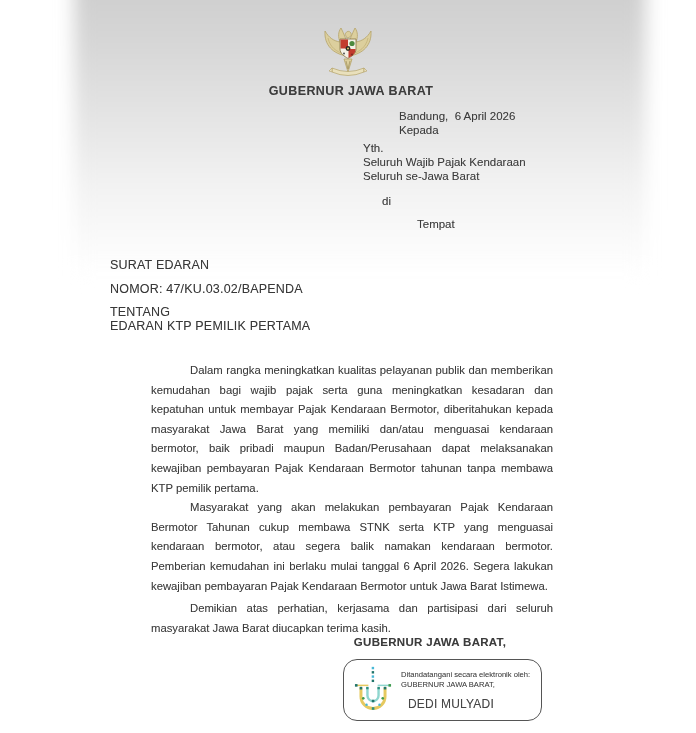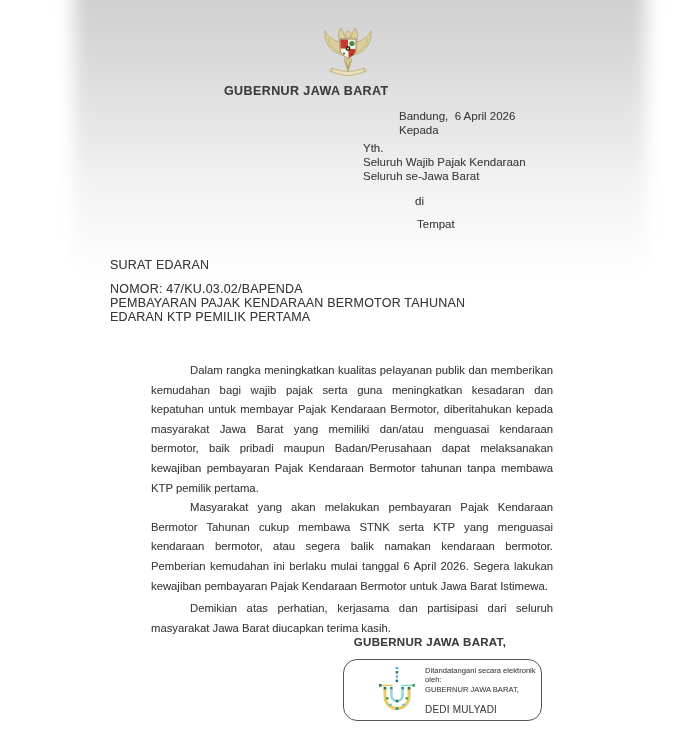--- a/index.html
+++ b/index.html
@@ -19,31 +19,31 @@
     position: absolute;
     left: 74px; top: -24px;
     width: 572px; height: 300px;
     background: linear-gradient(180deg,
       #cccccc 0%, #d6d6d6 22%, #e3e3e3 45%, #f2f2f2 70%, #ffffff 100%);
     filter: blur(9px);
   }
   
   .emblem { position: absolute; left: 318px; top: 23px; width: 60px; height: 58px; }
   .lh-title {
-    position: absolute; left: 224px; top: 84px; width: 220px;
-    font-weight: bold; font-size: 12.5px;
+    position: absolute; left: 241px; top: 84px; width: 220px;
+    text-align: center; font-weight: bold; font-size: 12.5px;
     letter-spacing: 0.4px; color: #3c3c3c;
   }
   
   .meta { position: absolute; left: 363px; top: 109px; width: 240px; font-size: 11.5px; line-height: 14px; color: #3c3c3c; }
   .place-date { margin-left: 36px; white-space: pre-wrap; }
   .kepada { margin-left: 36px; }
   .yth-row { display: flex; margin-top: 4px; flex-direction: column; }
   .yth { width: 36px; flex: none; }
-  .di { margin-left: 52px; margin-top: 11px; }
+  .di { margin-left: 19px; margin-top: 11px; }
   .tempat { margin-left: 54px; margin-top: 9px; }
   
   .title-block {
     position: absolute; left: 110px; top: 258px; width: 480px;
     font-size: 12.5px; line-height: 14px;
     letter-spacing: 0.2px; color: #383838;
   }
   .t-num { margin-top: 10px; }
   .t-tentang { margin-top: 9px; }
   
@@ -56,25 +56,25 @@
   .body-block p.p3 { margin-top: 3px; }
   
   .closing {
     position: absolute; left: 330px; top: 636px; width: 200px;
     text-align: center; font-size: 11.5px; font-weight: bold;
     letter-spacing: 0.3px; color: #3c3c3c;
   }
   .esign-box {
     position: absolute; left: 343px; top: 659px; width: 199px; height: 62px;
     border: 1.5px solid #555; border-radius: 14px; background: #ffffff;
-    display: flex; align-items: center; box-sizing: border-box; padding-left: 24px;
+    display: flex; align-items: center; box-sizing: border-box;
   }
   .esign-icon { width: 38px; height: 50px; margin-left: 10px; flex: none; }
   .esign-text { margin-left: 9px; font-size: 7.6px; line-height: 9.5px; color: #464646; }
-  .esign-name { margin-top: 11px; font-size: 10px; letter-spacing: 0.2px; }
+  .esign-name { margin-top: 11px; font-size: 12px; letter-spacing: 0.2px; margin-left: 7px; }
 </style>
 </head>
 <body>
 
 <div class="page">
 
   <div class="scan-shade"></div>
 
   <div class="emblem">
     <svg viewBox="0 0 60 54" width="60" height="58" aria-hidden="true">
@@ -115,21 +115,21 @@
         <span>Seluruh se-Jawa Barat</span>
       </span>
     </div>
     <div class="di">di</div>
     <div class="tempat">Tempat</div>
   </div>
 
   <div class="title-block">
     <div class="t-doc">SURAT EDARAN</div>
     <div class="t-num">NOMOR: 47/KU.03.02/BAPENDA</div>
-    <div>PEMBAYARAN PAJAK KENDARAAN BERMOTOR TAHUNAN</div>
+    <div class="t-tentang">TENTANG</div>
     <div>EDARAN KTP PEMILIK PERTAMA</div>
   </div>
 
   <div class="body-block">
     <p>Dalam rangka meningkatkan kualitas pelayanan publik dan memberikan kemudahan bagi wajib pajak serta guna meningkatkan kesadaran dan kepatuhan untuk membayar Pajak Kendaraan Bermotor, diberitahukan kepada masyarakat Jawa Barat yang memiliki dan/atau menguasai kendaraan bermotor, baik pribadi maupun Badan/Perusahaan dapat melaksanakan kewajiban pembayaran Pajak Kendaraan Bermotor tahunan tanpa membawa KTP pemilik pertama.</p>
     <p>Masyarakat yang akan melakukan pembayaran Pajak Kendaraan Bermotor Tahunan cukup membawa STNK serta KTP yang menguasai kendaraan bermotor, atau segera balik namakan kendaraan bermotor. Pemberian kemudahan ini berlaku mulai tanggal 6 April 2026. Segera lakukan kewajiban pembayaran Pajak Kendaraan Bermotor untuk Jawa Barat Istimewa.</p>
     <p class="p3">Demikian atas perhatian, kerjasama dan partisipasi dari seluruh masyarakat Jawa Barat diucapkan terima kasih.</p>
   </div>
 
   <div class="closing">GUBERNUR JAWA BARAT,</div>

